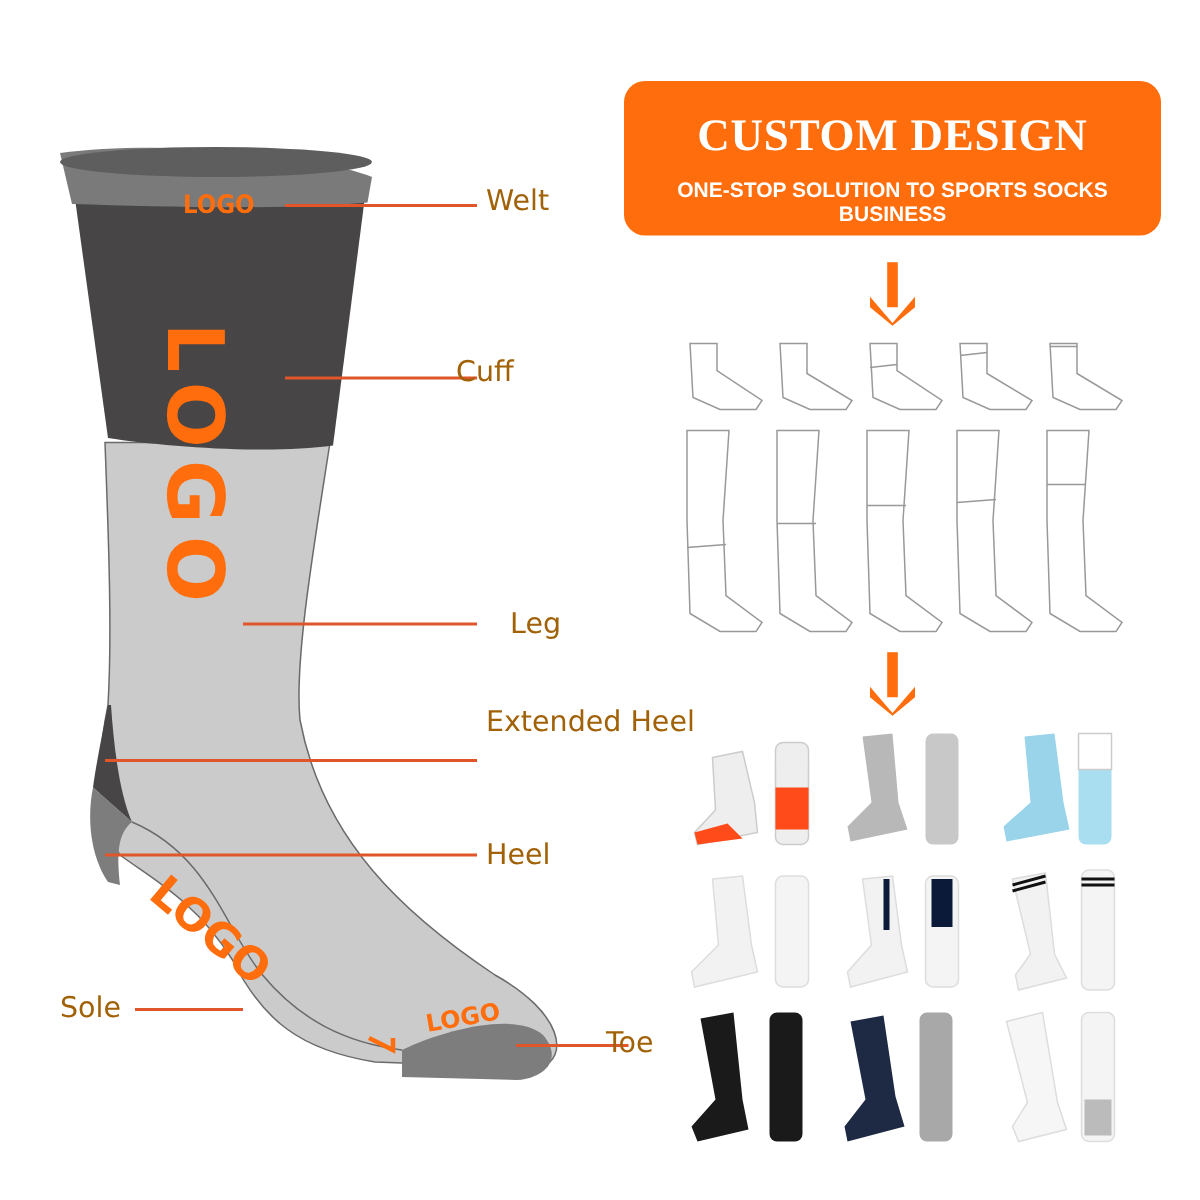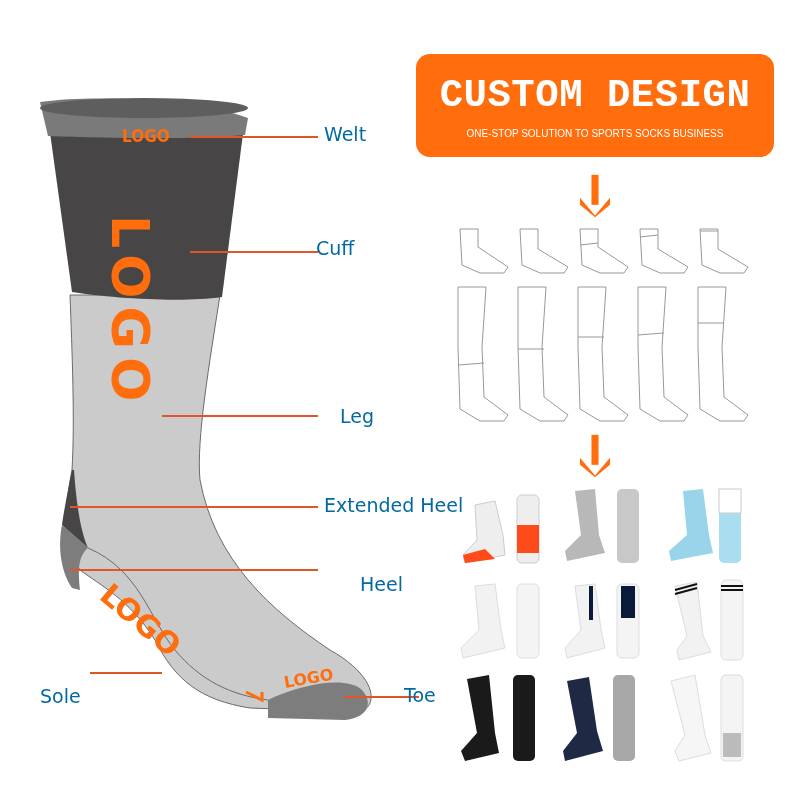--- a/index.html
+++ b/index.html
@@ -1,22 +1,22 @@
 <!DOCTYPE html>
 <html><head>
 <meta charset="utf-8">
 <style>
   html,body{margin:0;padding:0;background:#ffffff;}
   body{width:800px;height:800px;position:relative;overflow:hidden;font-family:"DejaVu Sans","Liberation Sans",sans-serif;}
   .abs{position:absolute;}
-  .label{position:absolute;font-size:19px;color:#0369a1;font-family:"DejaVu Sans",sans-serif;white-space:nowrap;}
+  .label{position:absolute;font-size:19px;color:#a16207;font-family:"DejaVu Sans",sans-serif;white-space:nowrap;}
   .lead{position:absolute;height:2px;background:#e0562a;}
   .banner{position:absolute;left:416px;top:54px;width:358px;height:103px;background:#ff6d0c;border-radius:14px;color:#fff;text-align:center;}
-  .banner .t{font-family:Liberation Mono, monospace;font-weight:bold;font-size:39px;letter-spacing:0.5px;margin-top:20px;}
-  .banner .s{font-family:"Liberation Sans",sans-serif;font-weight:normal;font-size:10px;margin-top:10px;}
+  .banner .t{font-family:Liberation Serif, serif;font-weight:bold;font-size:30px;letter-spacing:0.5px;margin-top:20px;}
+  .banner .s{font-family:"Liberation Sans",sans-serif;font-weight:bold;font-size:14px;margin-top:10px;}
   .arrow{position:absolute;width:30px;height:48px;}
 </style>
 </head>
 <body>
 
 <div class="banner">
   <div class="t">CUSTOM DESIGN</div>
   <div class="s">ONE-STOP SOLUTION TO SPORTS SOCKS BUSINESS</div>
 </div>
 
@@ -46,25 +46,25 @@
 
 <div class="lead" style="left:190px;top:136px;width:128px;"></div>
 <div class="lead" style="left:190px;top:251px;width:128px;"></div>
 <div class="lead" style="left:162px;top:415px;width:156px;"></div>
 <div class="lead" style="left:70px;top:506px;width:248px;"></div>
 <div class="lead" style="left:70px;top:569px;width:248px;"></div>
 <div class="lead" style="left:90px;top:672px;width:72px;"></div>
 <div class="lead" style="left:344px;top:696px;width:75px;"></div>
 
 <div class="label" style="left:324px;top:123px;">Welt</div>
-<div class="label" style="left:316px;top:237px;">Cuff</div>
+<div class="label" style="left:304px;top:237px;">Cuff</div>
 <div class="label" style="left:340px;top:405px;">Leg</div>
-<div class="label" style="left:324px;top:494px;">Extended Heel</div>
-<div class="label" style="left:324px;top:573px;margin-left:36px;">Heel</div>
-<div class="label" style="left:40px;top:661px;margin-top:24px;">Sole</div>
+<div class="label" style="left:324px;top:470px;">Extended Heel</div>
+<div class="label" style="left:324px;top:559px;">Heel</div>
+<div class="label" style="left:40px;top:661px;">Sole</div>
 <div class="label" style="left:404px;top:684px;">Toe</div>
 
 <svg class="arrow" style="left:580px;top:172px" viewBox="0 0 34 48">
   <rect x="13" y="0" width="8" height="34" fill="#ff6d0c"></rect>
     <path d="M0 26 L17 46 L34 26 L34 34 L17 48 L0 34 Z" fill="#ff6d0c"></path>
 </svg>
 <svg class="arrow" style="left:580px;top:432px" viewBox="0 0 34 48">
   <rect x="13" y="0" width="8" height="34" fill="#ff6d0c"></rect>
     <path d="M0 26 L17 46 L34 26 L34 34 L17 48 L0 34 Z" fill="#ff6d0c"></path>
 </svg>

